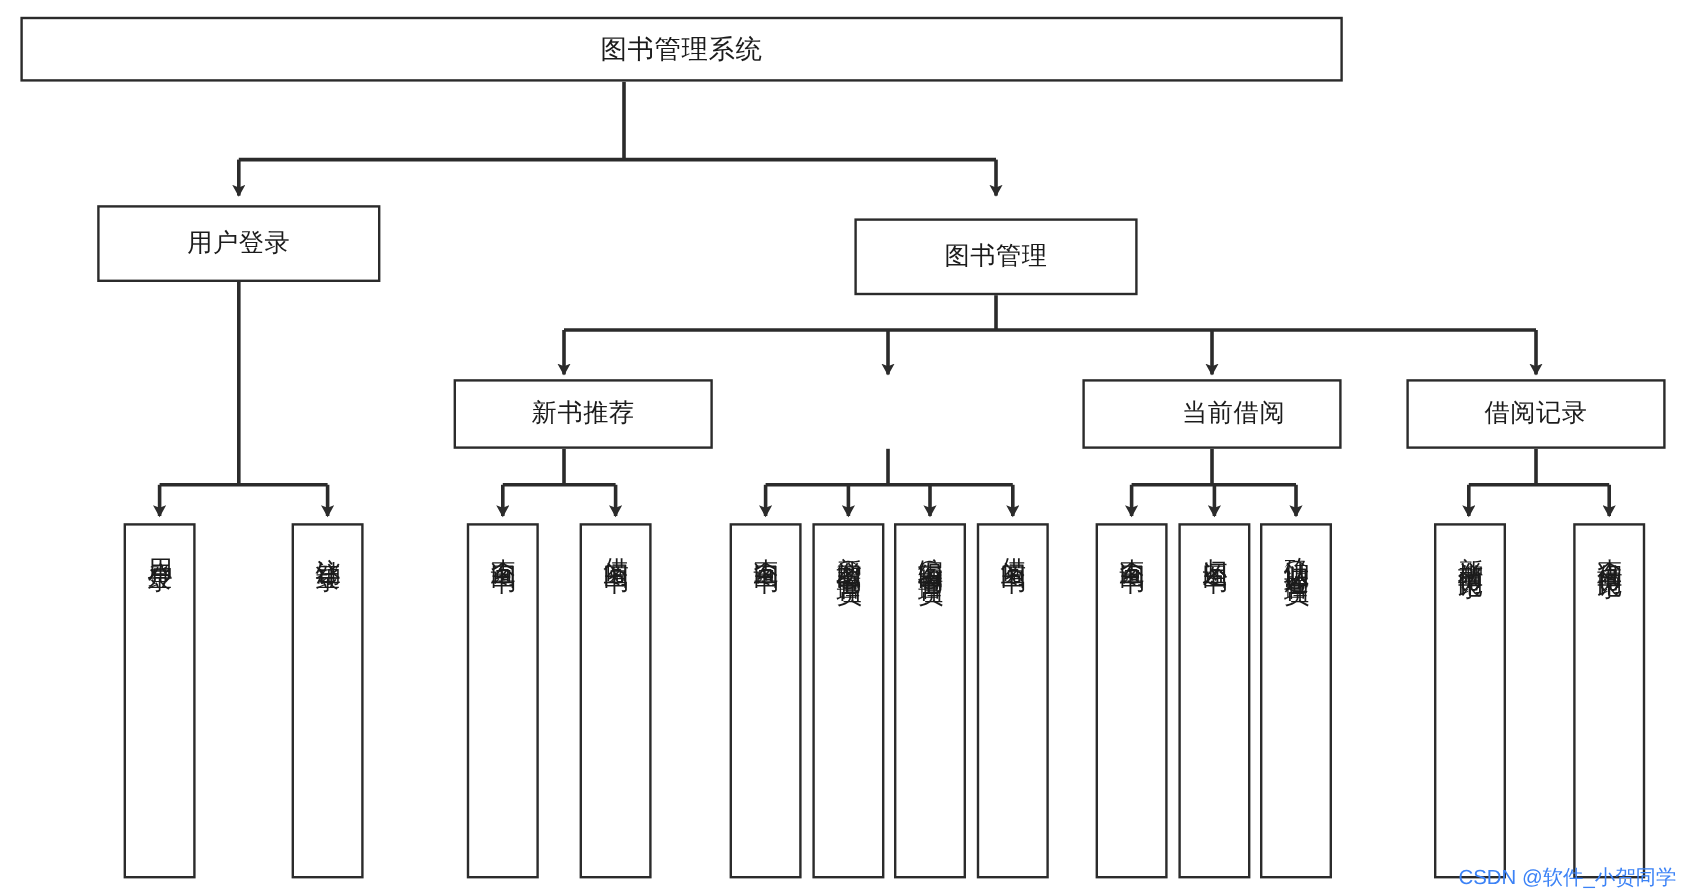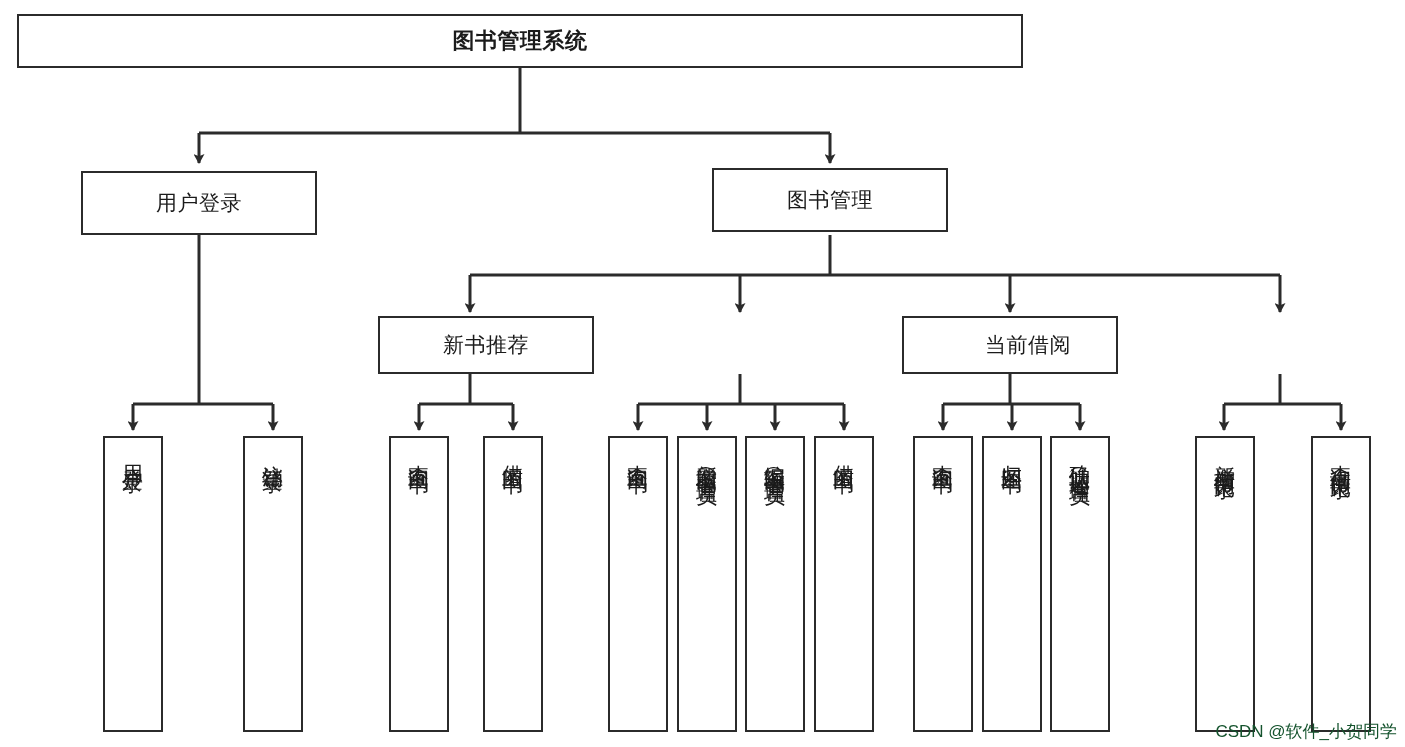--- a/index.html
+++ b/index.html
@@ -58,21 +58,21 @@
     text-orientation: upright;
     font-size: 21px;
     line-height: 1.0;
     letter-spacing: 3px;
   }
   #watermark {
     position: absolute;
     right: 8px;
     bottom: 4px;
     font-size: 17px;
-    color: #14532d;
+    color: #3b82f6;
     white-space: nowrap;
     font-family: "Liberation Sans", "DejaVu Sans", sans-serif;
   }
 </style>
 </head>
 <body>
 
 <div id="canvas">
 
   <svg id="wires" viewBox="0 0 1405 747" width="1405" height="747">
@@ -118,36 +118,39 @@
       <path d="M1012,404 L1012,430" marker-end="url(#arrow)"></path>
       <path d="M1080,404 L1080,430" marker-end="url(#arrow)"></path>
 
       <path d="M1280,374 L1280,404"></path>
       <path d="M1224,404 L1341,404"></path>
       <path d="M1224,404 L1224,430" marker-end="url(#arrow)"></path>
       <path d="M1341,404 L1341,430" marker-end="url(#arrow)"></path>
     </g>
   </svg>
 
-  <div class="node root horiz" style="left:17px; top:14px; width:1006px; height:54px;font-weight:bold;">
+  <div class="node root horiz" style="left:17px; top:14px; width:1102px; height:54px;">
     <span class="lbl">图书管理系统</span>
   </div>
 
   <div class="node horiz" style="left:81px; top:171px; width:236px; height:64px;">
     <span class="lbl">用户登录</span>
   </div>
-  <div class="node horiz" style="left:712px; top:168px; width:236px; height:64px;">
+  <div class="node horiz" style="left:712px; top:182px; width:236px; height:64px;">
     <span class="lbl">图书管理</span>
   </div>
 
   <div class="node horiz" style="left:362px; top:316px; width:216px; height:58px;margin-left:16px;">
     <span class="lbl">新书推荐</span>
   </div>
   <div class="node horiz" style="left:902px; top:316px; width:216px; height:58px;padding-left:36px;">
     <span class="lbl">当前借阅</span>
+  </div>
+  <div class="node horiz" style="left:1172px; top:316px; width:216px; height:58px;">
+    <span class="lbl">借阅记录</span>
   </div>
 
   <div class="node vert" style="left:103px; top:436px; width:60px; height:296px;">
     <span class="lbl">用户登录</span>
   </div>
   <div class="node vert" style="left:243px; top:436px; width:60px; height:296px;">
     <span class="lbl">注销登录</span>
   </div>
 
   <div class="node vert" style="left:389px; top:436px; width:60px; height:296px;">

